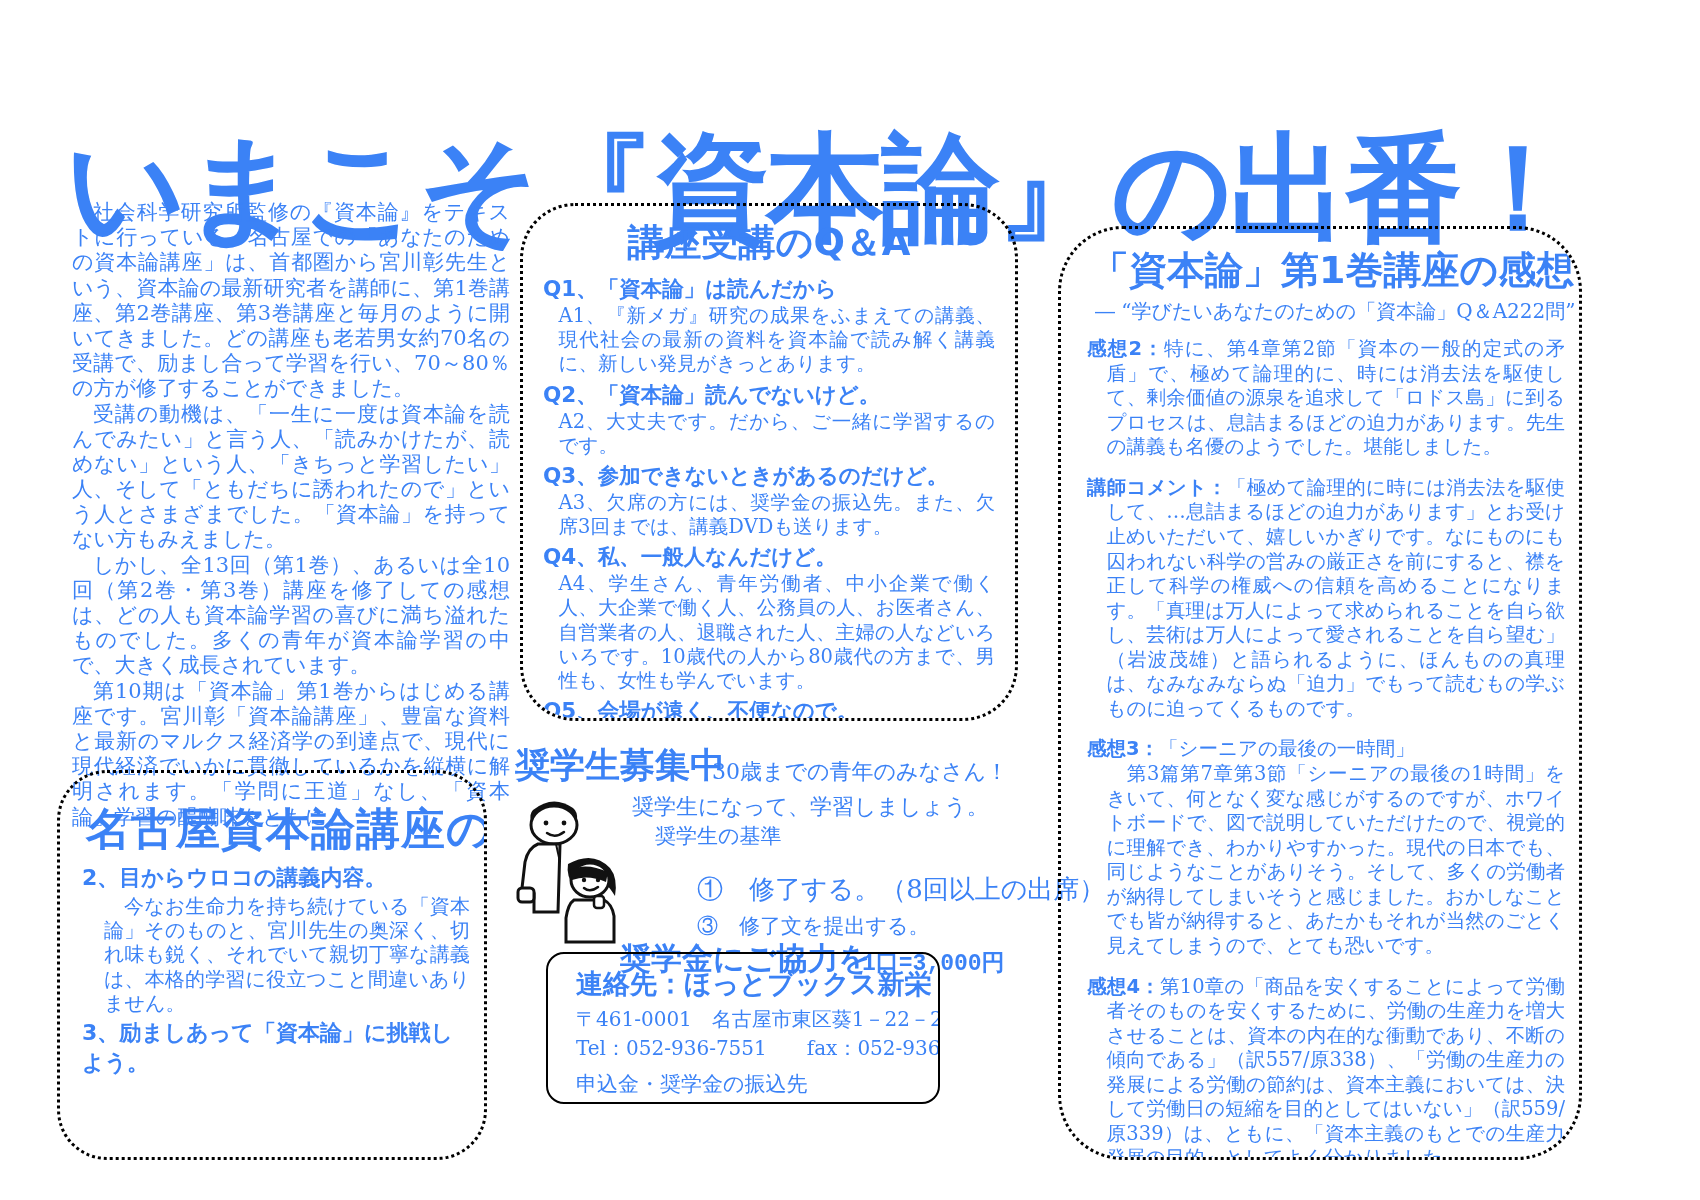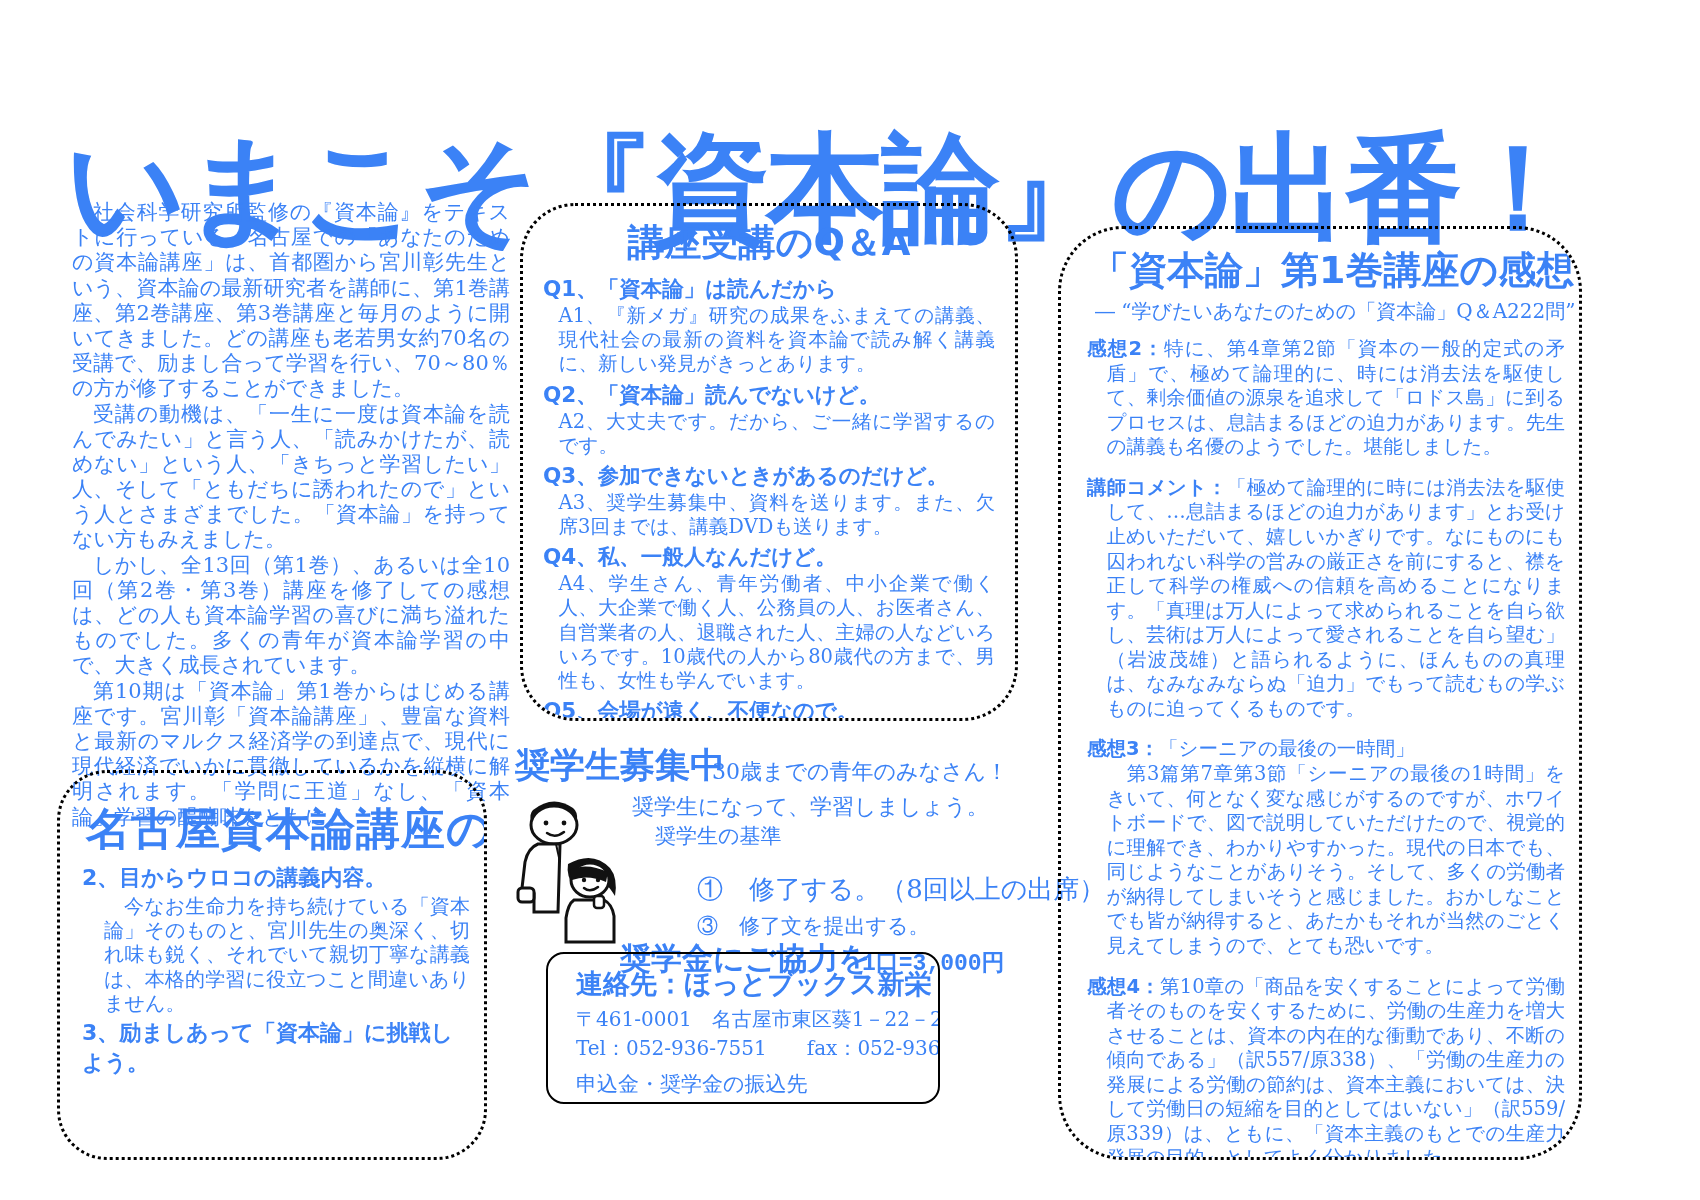--- a/index.html
+++ b/index.html
@@ -125,21 +125,21 @@
     <div class="qa-item">
       <p class="qa-q gothic">Q1、「資本論」は読んだから</p>
       <p class="qa-a">A1、『新メガ』研究の成果をふまえての講義、現代社会の最新の資料を資本論で読み解く講義に、新しい発見がきっとあります。</p>
     </div>
     <div class="qa-item">
       <p class="qa-q gothic">Q2、「資本論」読んでないけど。</p>
       <p class="qa-a">A2、大丈夫です。だから、ご一緒に学習するのです。</p>
     </div>
     <div class="qa-item">
       <p class="qa-q gothic">Q3、参加できないときがあるのだけど。</p>
-      <p class="qa-a">A3、奨学生募集中、資料を送ります。また、欠席3回までは、講義DVDも送ります。</p>
+      <p class="qa-a">A3、欠席の方には、奨学金の振込先。また、欠席3回までは、講義DVDも送ります。</p>
     </div>
     <div class="qa-item">
       <p class="qa-q gothic">Q4、私、一般人なんだけど。</p>
       <p class="qa-a">A4、学生さん、青年労働者、中小企業で働く人、大企業で働く人、公務員の人、お医者さん、自営業者の人、退職された人、主婦の人などいろいろです。10歳代の人から80歳代の方まで、男性も、女性も学んでいます。</p>
     </div>
     <div class="qa-item">
       <p class="qa-q gothic">Q5、会場が遠く、不便なので。</p>
 
     </div>
   </div>

